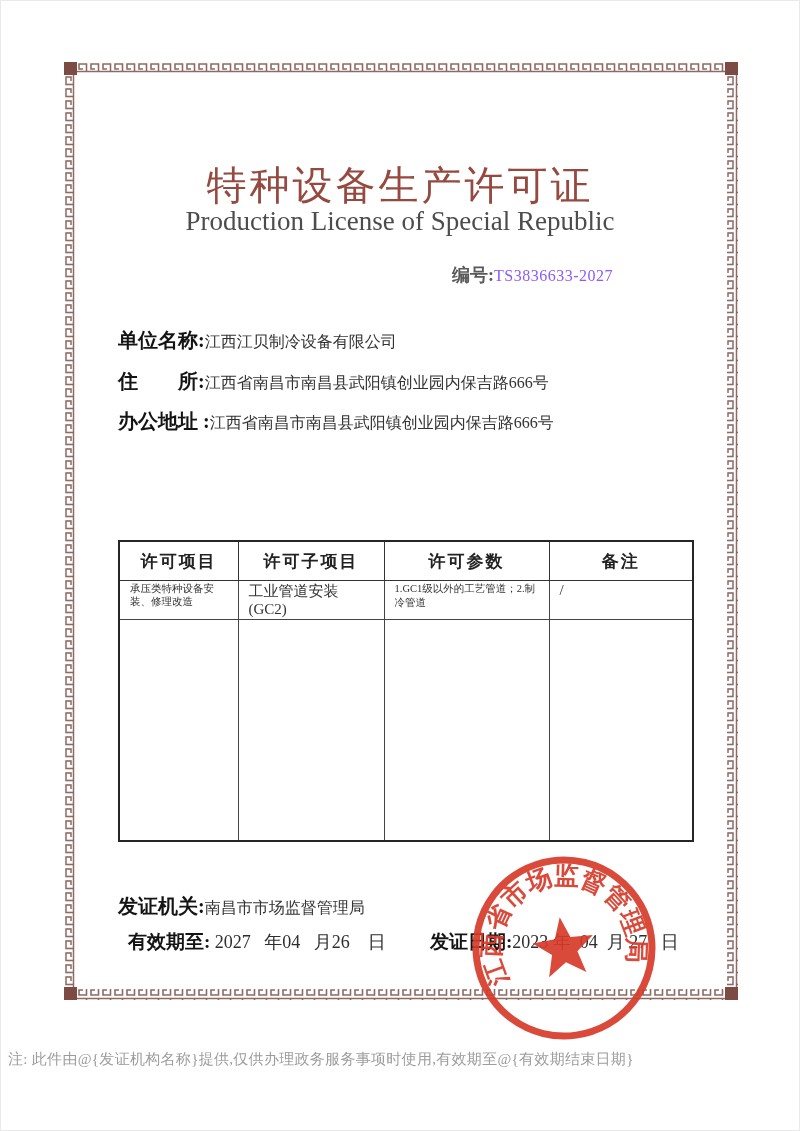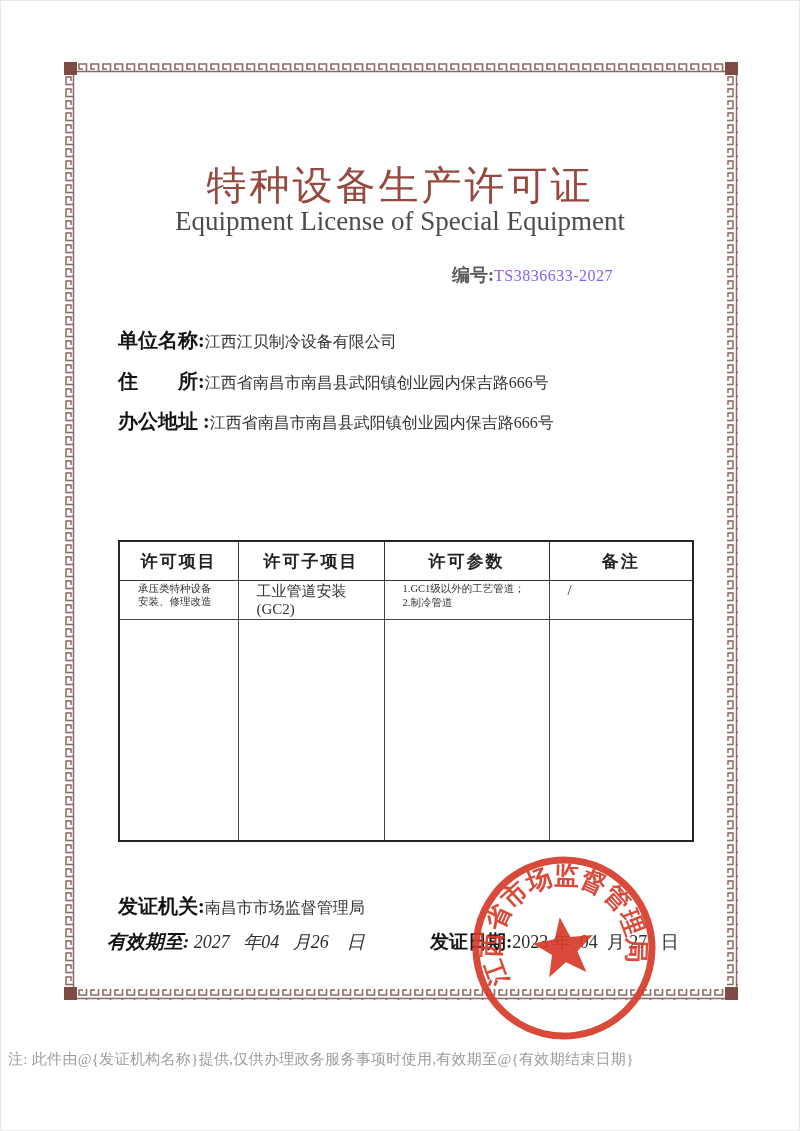--- a/index.html
+++ b/index.html
@@ -30,34 +30,34 @@
   .zhusuo{display:inline-flex;justify-content:space-between;width:80px;}
   
   .approval{position:absolute;top:505px;left:146px;font-size:19px;
     font-weight:bold;color:#1f1f1f;letter-spacing:1px;}
   
   table.lic{position:absolute;left:118px;top:540px;width:574px;
     border-collapse:collapse;table-layout:fixed;border:2px solid #262626;}
   table.lic th{border:1px solid #333;font-size:17px;font-weight:bold;
     color:#222;text-align:center;height:36px;letter-spacing:2px;}
   table.lic td{border:1px solid #444;vertical-align:top;color:#333;
-    padding:1px 18px;}
+    padding:1px 10px;}
   tr.data-row{height:32px;}
   tr.filler-row{height:221px;}
   tr.filler-row td{border-top:none;border-bottom:none;}
   td.c-item{font-size:10.5px;line-height:1.25;}
   td.c-sub{font-size:15px;padding-top:5px;padding-left:3px;}
   td.c-par{font-size:10.5px;line-height:1.3;}
   td.c-rem{font-size:15px;padding-left:4px;}
   
   .issuer-row{position:absolute;left:118px;top:893px;white-space:nowrap;}
   .issuer-row .lbl{font-size:20px;font-weight:bold;color:#141414;}
   .issuer-row .val{font-size:16px;color:#333;}
   .date-row{position:absolute;left:0;top:929px;width:800px;}
-  .valid-until{position:absolute;left:107px;white-space:pre;font-style:italic;}
+  .valid-until{position:absolute;left:128px;white-space:pre;}
   .issue-date{position:absolute;left:430px;white-space:pre;}
   .date-row .lbl{font-size:19px;font-weight:bold;color:#141414;}
   .date-row .val{font-size:18px;color:#2e2e2e;white-space:pre;}
   
   .stamp{position:absolute;left:464px;top:848px;opacity:.92;}
   
   .footnote{position:absolute;left:8px;top:1050px;width:760px;
     font-size:15px;color:#9c9c9c;letter-spacing:.3px;}
 </style>
 </head>
@@ -84,21 +84,21 @@
     <rect x="0" y="927" width="674" height="11" fill="url(#mBottom)"></rect>
     <rect x="0" y="0" width="11" height="938" fill="url(#mLeft)"></rect>
     <rect x="663" y="0" width="11" height="938" fill="url(#mRight)"></rect>
     <rect x="0" y="0" width="13" height="13" fill="#7c4b44"></rect>
     <rect x="661" y="0" width="13" height="13" fill="#7c4b44"></rect>
     <rect x="0" y="925" width="13" height="13" fill="#7c4b44"></rect>
     <rect x="661" y="925" width="13" height="13" fill="#7c4b44"></rect>
   </svg>
 
   <div class="title-cn-2">特种设备生产许可证</div>
-  <div class="title-en-1">Equipment License of Special Equipment</div>
+  <div class="title-en-1">Production License of Special Republic</div>
 
   <div class="serial">
     <span class="lbl">编号:</span><span class="val">TS3836633-2027</span>
   </div>
 
   <div class="info-row" style="top:327px;">
     <span class="lbl">单位名称:</span><span class="val">江西江贝制冷设备有限公司</span>
   </div>
   <div class="info-row" style="top:368px;">
     <span class="lbl"><span class="zhusuo">

